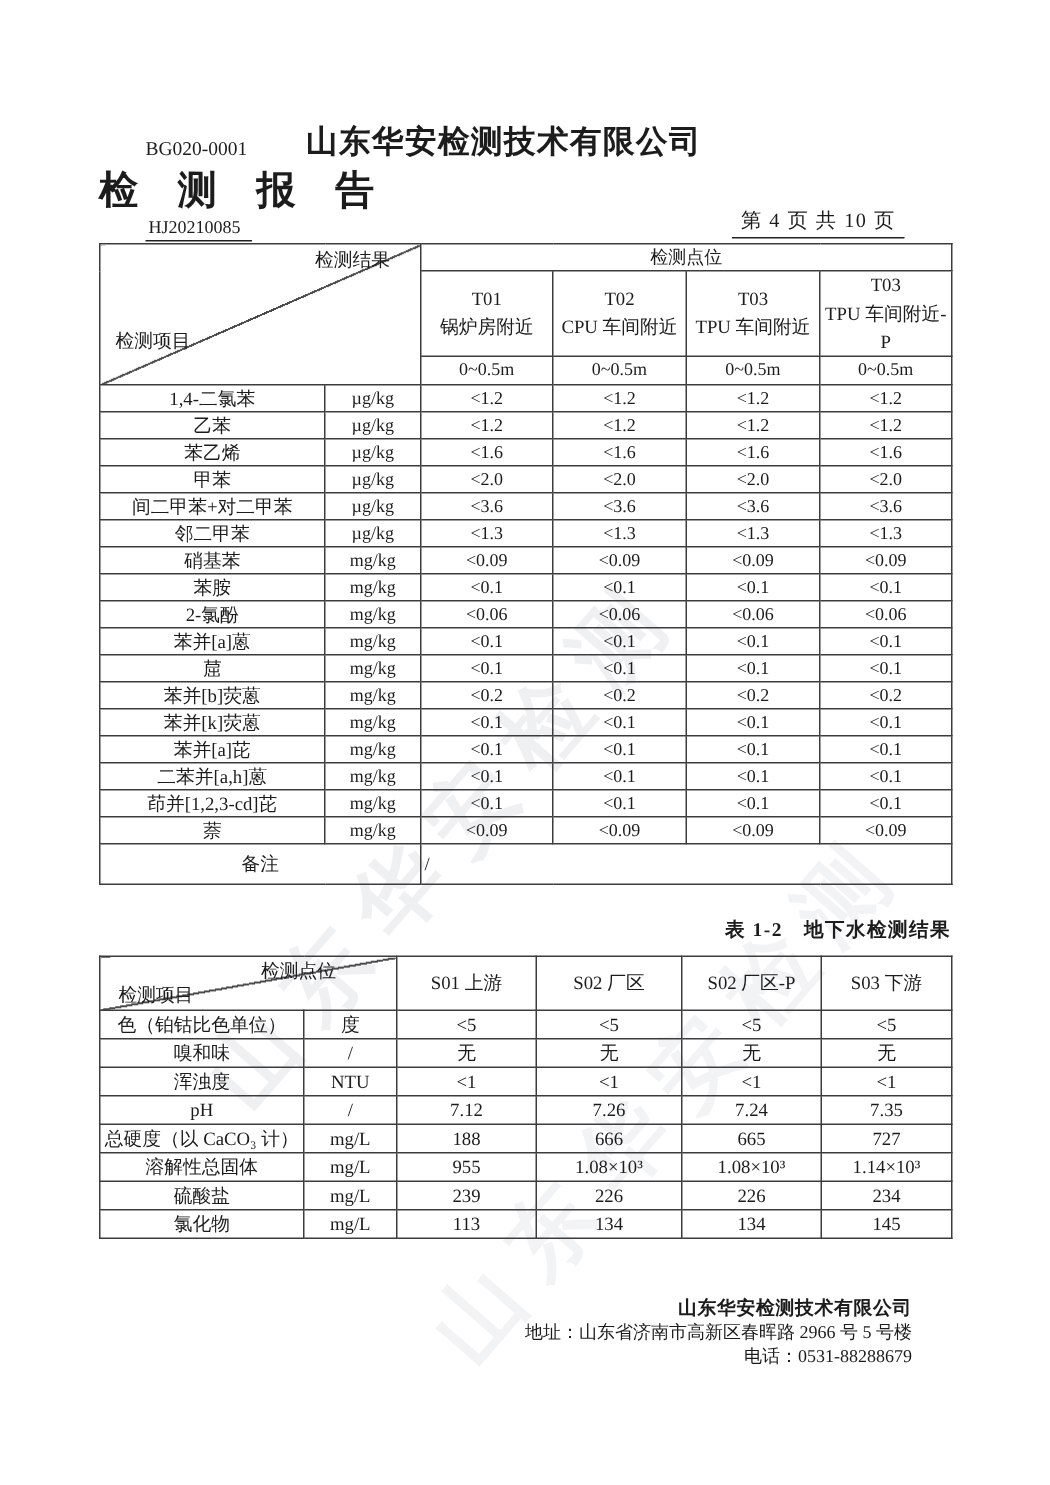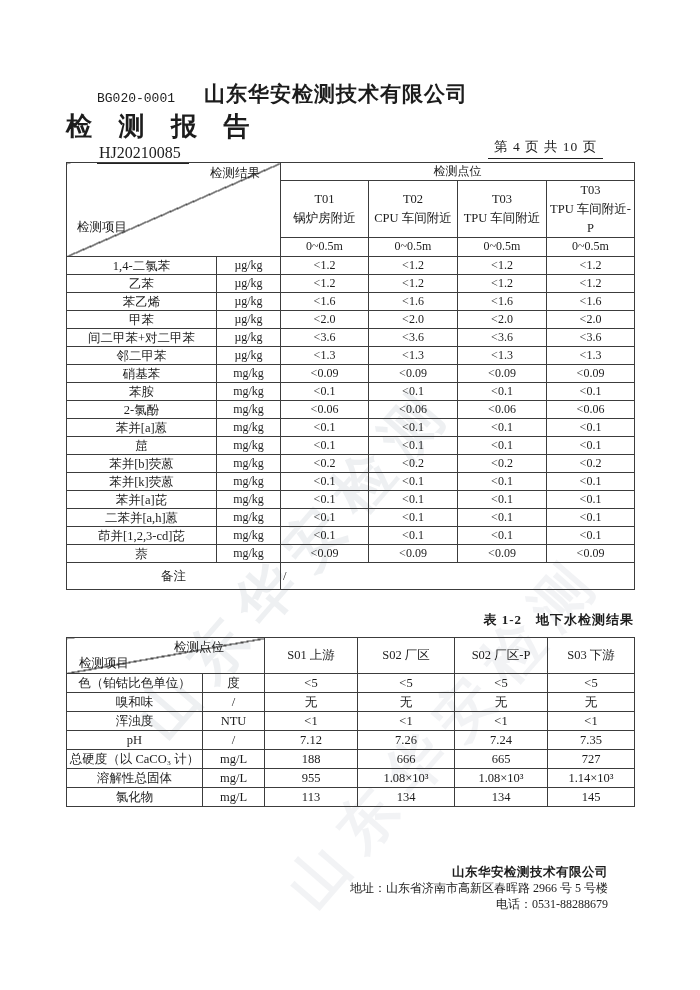--- a/index.html
+++ b/index.html
@@ -21,31 +21,31 @@
     font-weight:bold;
     color:rgba(125,140,158,0.13);
     white-space:nowrap;
     transform-origin:left center;
     pointer-events:none;
   }
   .wm1 { left:150px; top:690px; transform:rotate(-49deg); }
   .wm2 { left:300px; top:860px; transform:rotate(-49deg); color:rgba(125,140,158,0.10); }
 
   
-  .doc-code { position:absolute; left:97px; top:91px; font-size:13px;font-family:Liberation Mono, monospace; }
+  .doc-code { position:absolute; left:97px; top:91px; font-size:13px; }
   .company-name {
     position:absolute; left:66px; top:80px; width:540px;
     text-align:center; font-size:21px; font-weight:bold; letter-spacing:1px;
   }
   .report-title {
     position:absolute; left:66px; top:109px; width:522px;
     text-align:left; font-size:26px; font-weight:bold; letter-spacing:10px;
   }
   .report-no {
-    position:absolute; left:97px; top:144px; font-size:16px;
+    position:absolute; left:97px; top:144px; font-size:12px;
     border-bottom:1.5px solid #222; padding:0 8px 1px 2px;
   }
   .page-indicator {
     position:absolute; left:488px; top:138px; font-size:13.5px;
     border-bottom:1.5px solid #222; padding:0 6px 2px 6px; letter-spacing:1px;
   }
 
   
   table { border-collapse:collapse; table-layout:fixed; background:transparent; }
   td, th { border:1px solid #3c3c3c; text-align:center; vertical-align:middle;
@@ -365,20 +365,28 @@
         </tr>
         <tr>
           <td class="c-name">溶解性总固体</td>
           <td class="c-unit">mg/L</td>
           <td class="c-val">955</td>
           <td class="c-val">1.08×10³</td>
           <td class="c-val">1.08×10³</td>
           <td class="c-val">1.14×10³</td>
         </tr>
         <tr>
+          <td class="c-name">硫酸盐</td>
+          <td class="c-unit">mg/L</td>
+          <td class="c-val">239</td>
+          <td class="c-val">226</td>
+          <td class="c-val">226</td>
+          <td class="c-val">234</td>
+        </tr>
+        <tr>
           <td class="c-name">氯化物</td>
           <td class="c-unit">mg/L</td>
           <td class="c-val">113</td>
           <td class="c-val">134</td>
           <td class="c-val">134</td>
           <td class="c-val">145</td>
         </tr>
       </tbody>
   </table>
 

